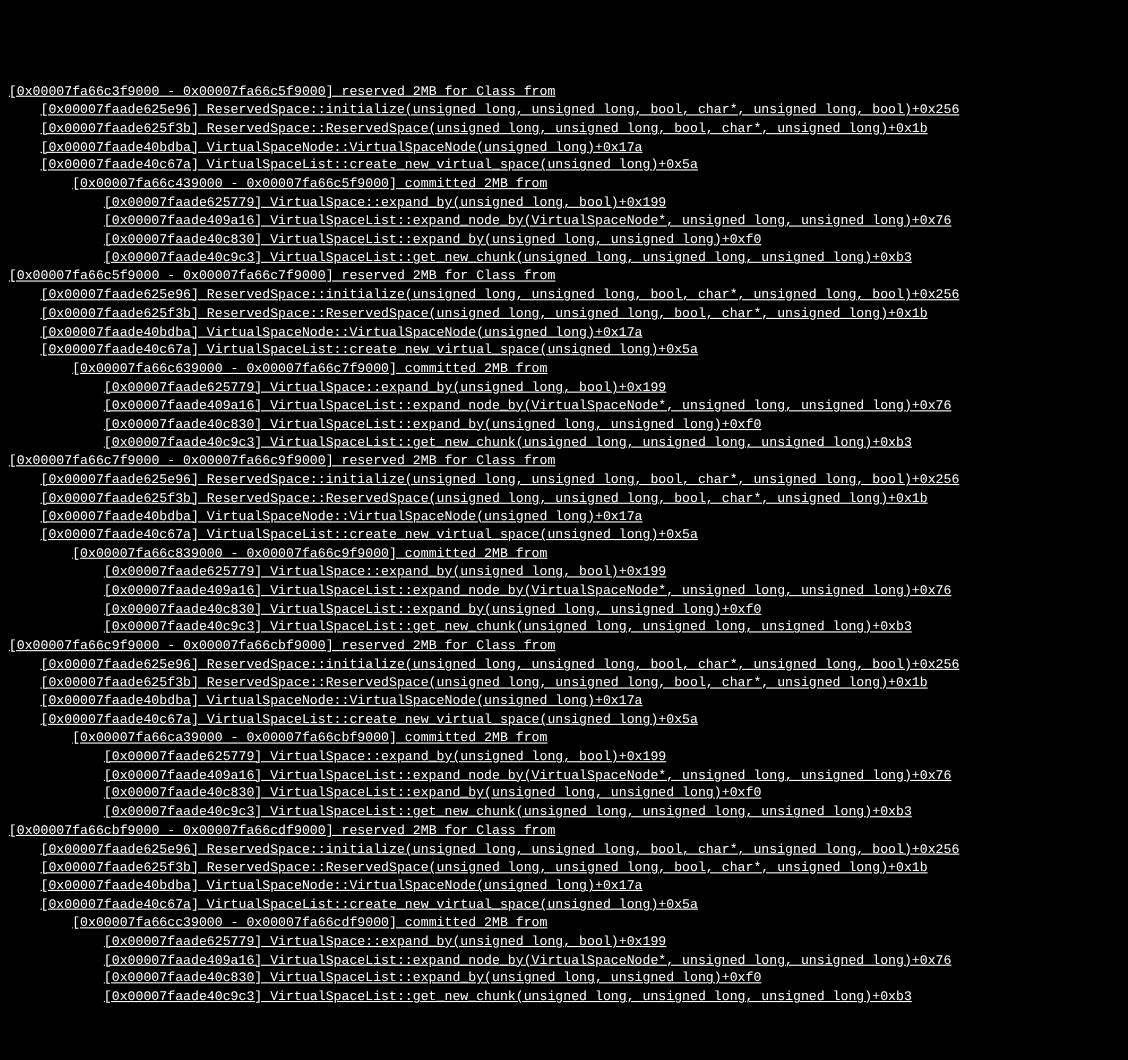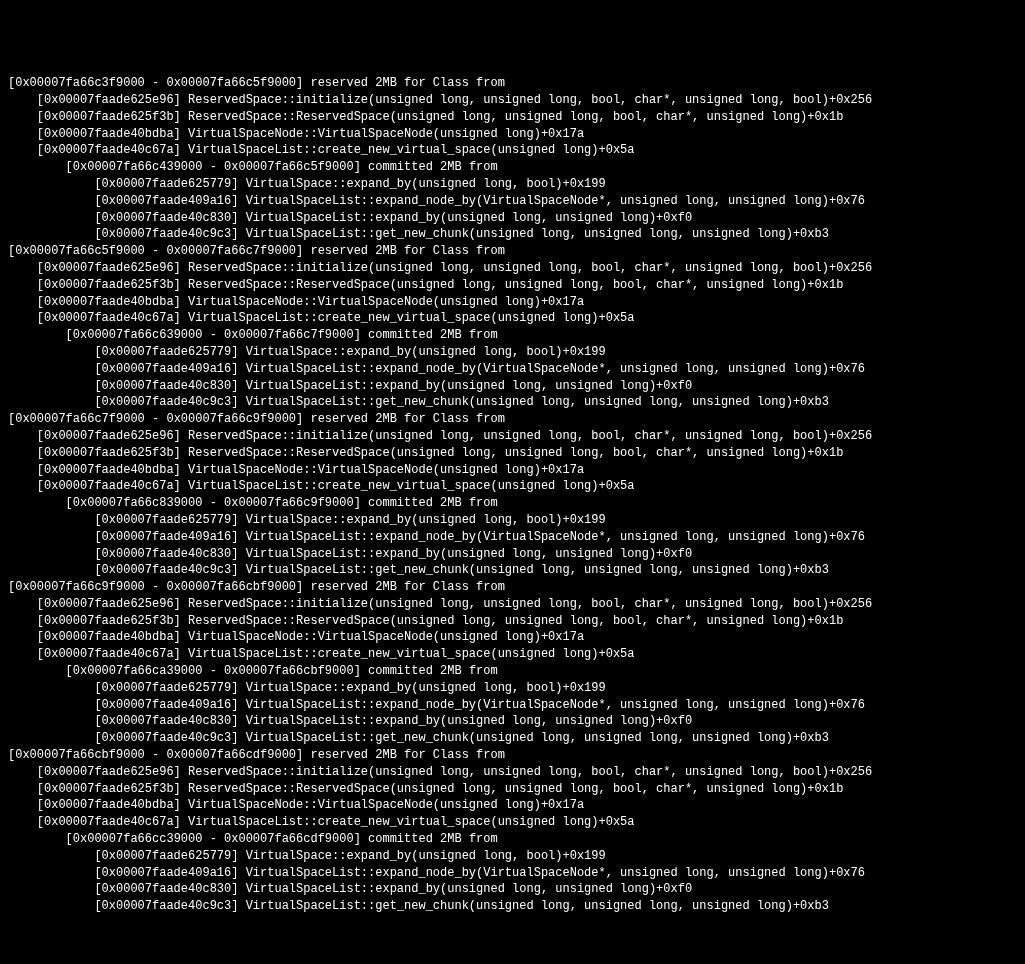--- a/index.html
+++ b/index.html
@@ -6,21 +6,21 @@
     background: #000000;
     color: #ffffff;
     font-family: "Courier New", Courier, monospace;
     font-size: 12px;
     line-height: 1.4;
     margin: 0;
     padding: 8px;
     white-space: pre;
     overflow-x: auto;
   }
-  .line { display: block; }
+  .line { display: block; text-decoration: underline; }
   .i0 { padding-left: 0; }
   .i1 { padding-left: 4ch; }
   .i2 { padding-left: 8ch; }
   .i3 { padding-left: 12ch; }
 </style>
 </head>
 <body>
 
 
 

